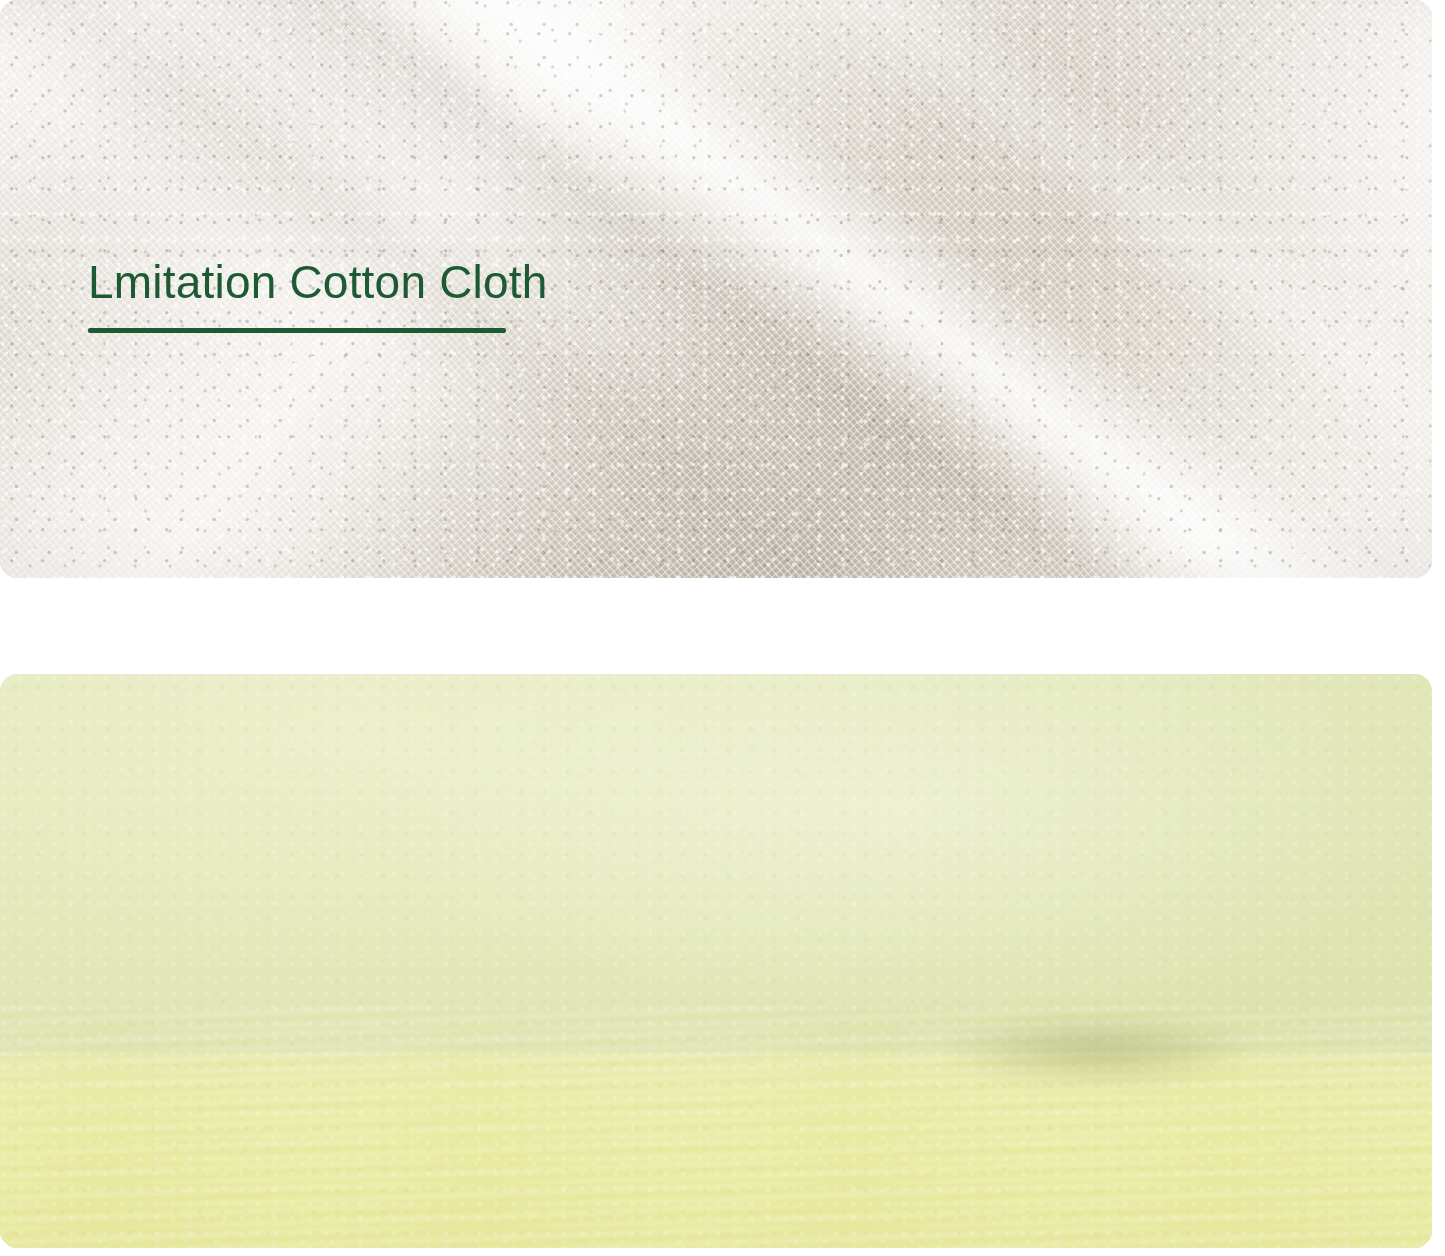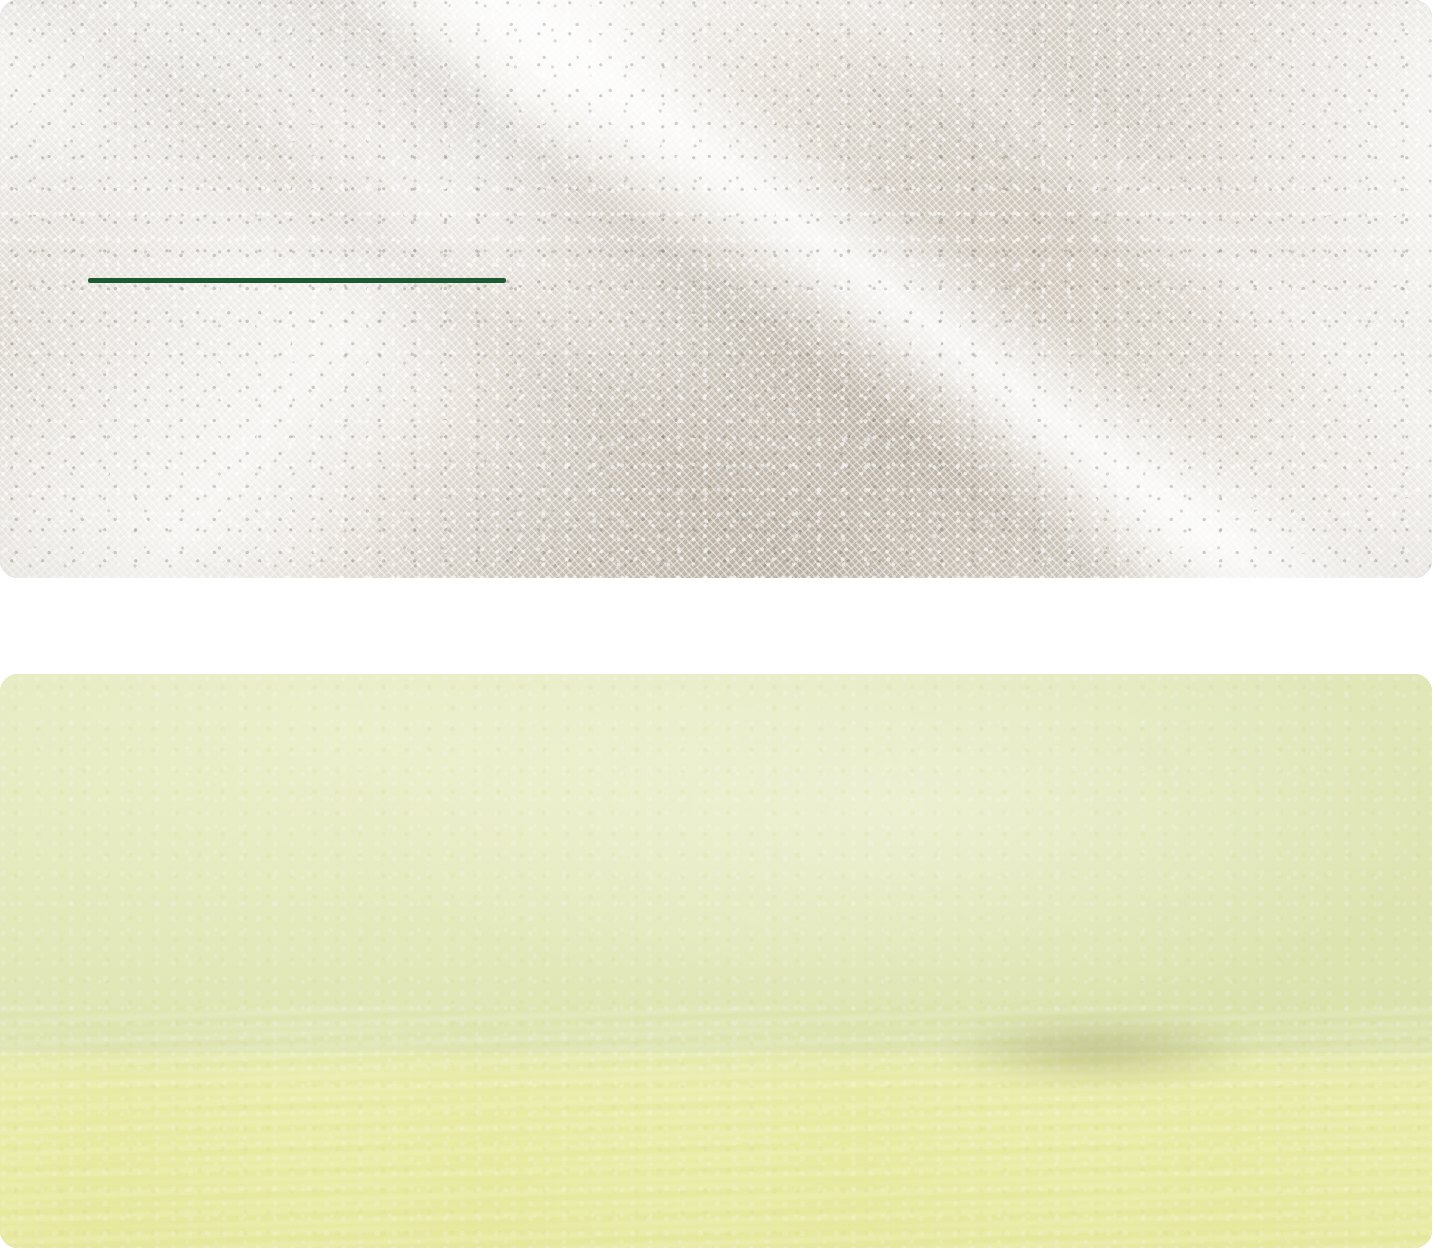--- a/index.html
+++ b/index.html
@@ -285,20 +285,21 @@
     <div class="cloth-base"></div>
     <div class="cloth-fold2"></div>
     <div class="cloth-fold"></div>
     <div class="cloth-weave-a"></div>
     <div class="cloth-weave-b"></div>
     <div class="cloth-nub"></div>
     <div class="cloth-grain"></div>
     <div class="cloth-vignette"></div>
 
     <div class="caption" id="cap-cloth">
+      <h2 class="caption-title">Lmitation Cotton Cloth</h2>
       <div class="caption-rule"></div>
     </div>
 
   </section>
 
   <section class="panel-sponge">
 
     <div class="sponge-base"></div>
     <div class="sponge-top-sheen"></div>
     <div class="sponge-face"></div>

